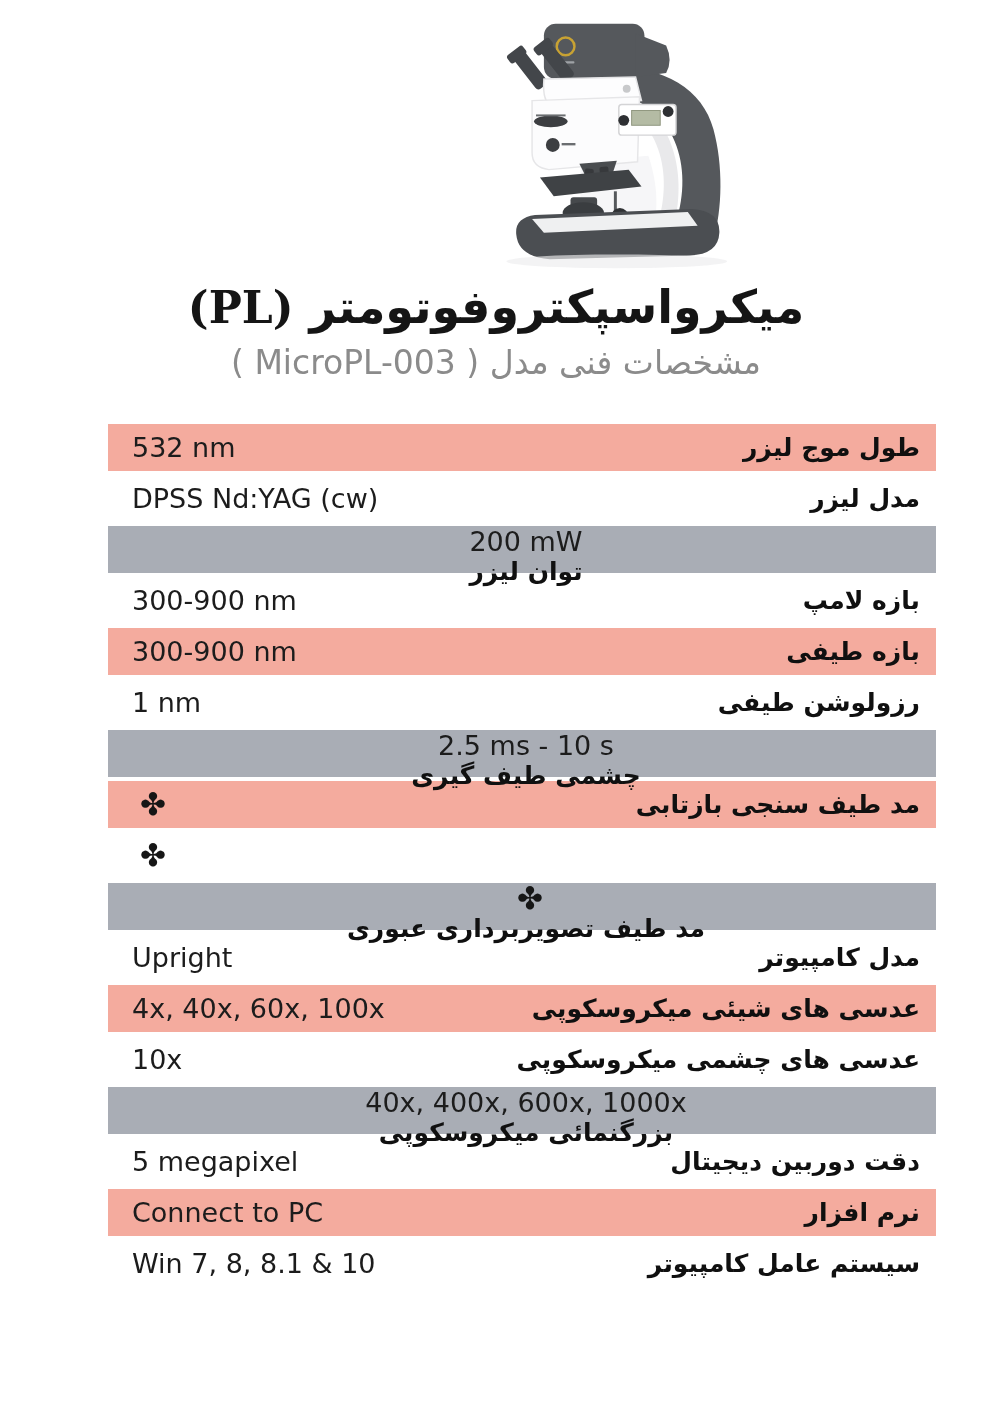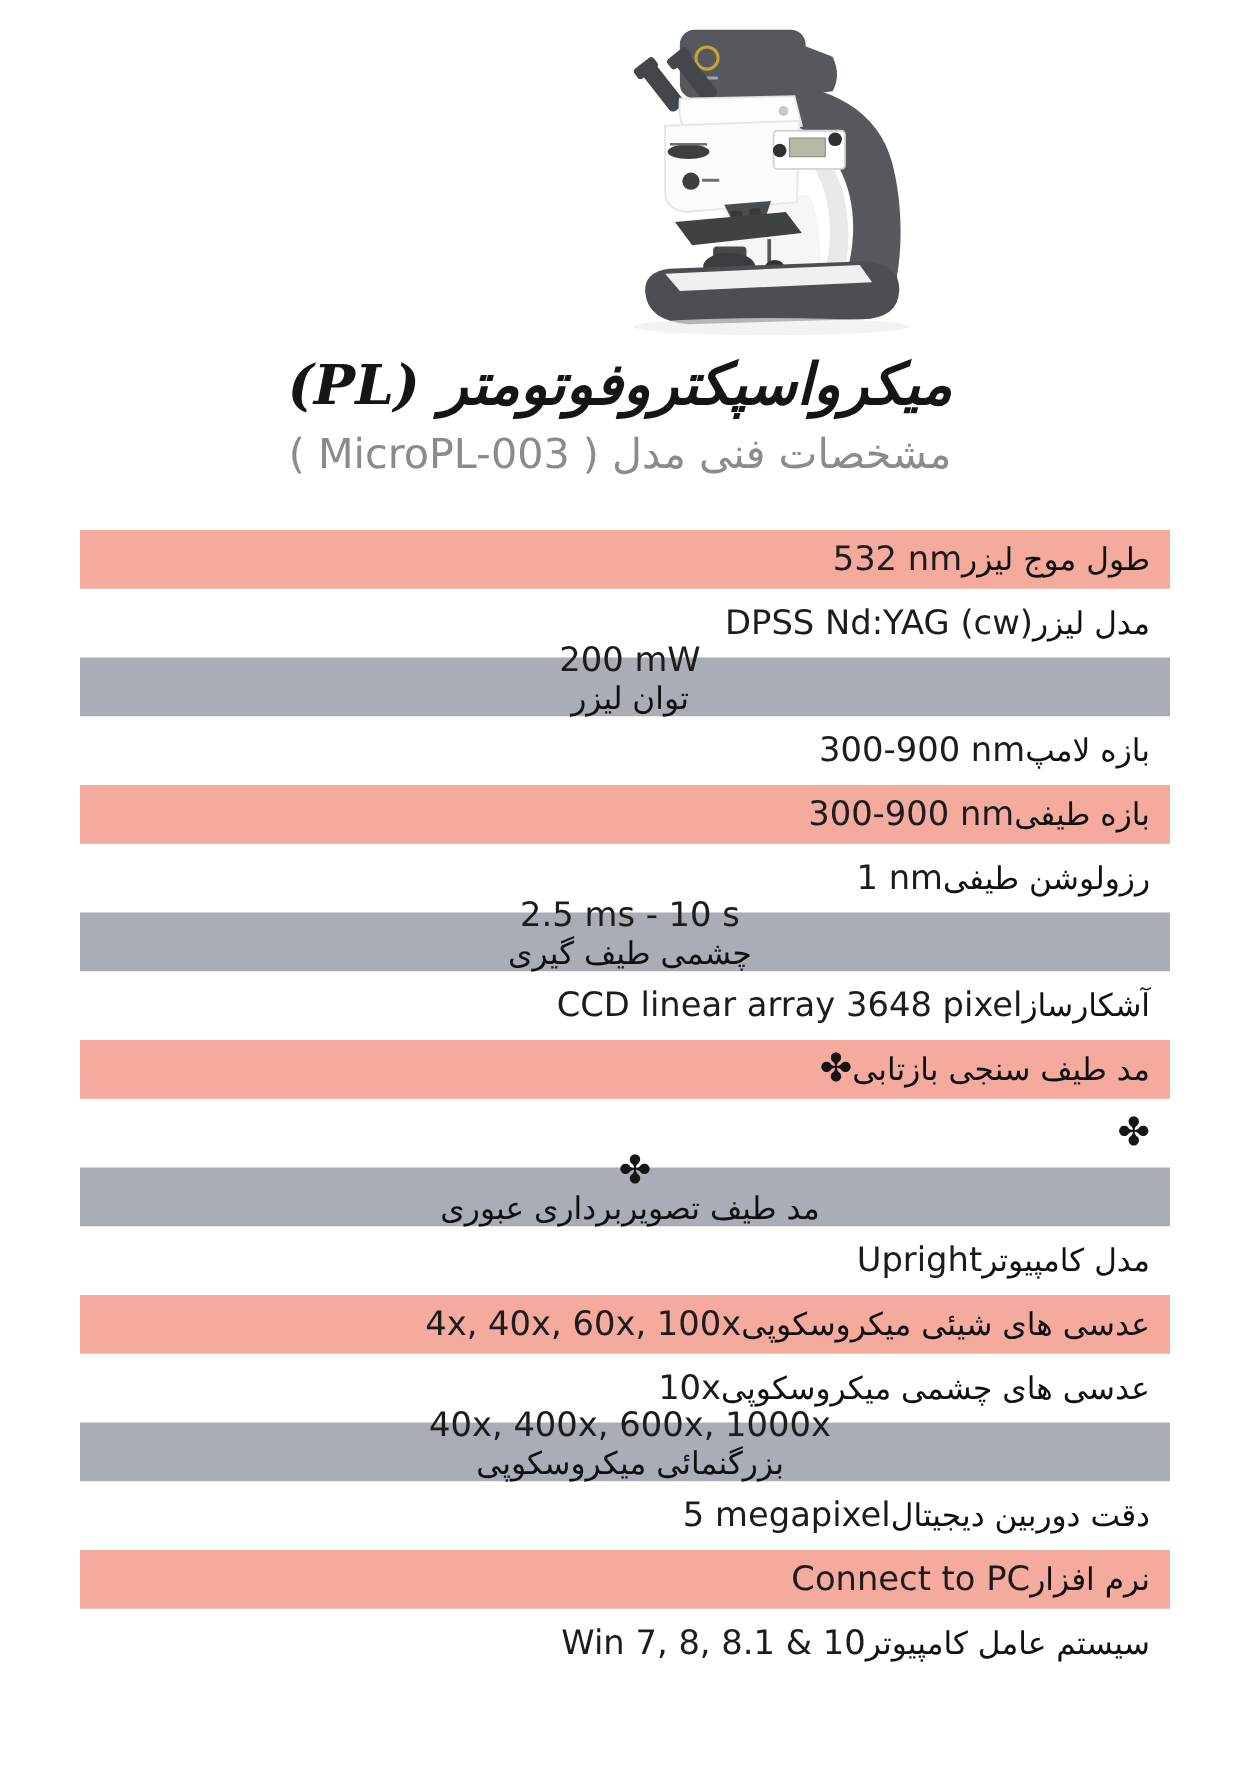--- a/index.html
+++ b/index.html
@@ -11,50 +11,50 @@
     overflow:hidden;
   }
   
   #micro-illustration{
     position:absolute;left:432px;top:6px;width:348px;height:276px;
   }
   .title{
     position:absolute;top:282px;left:0;width:100%;
     text-align:center;direction:rtl;
     font-size:46px;font-weight:bold;color:#151515;
-    letter-spacing:0px;line-height:1.1;font-style:italic;
+    letter-spacing:0px;line-height:1.1;
   }
   .title .latin{
     font-family:"DejaVu Serif", serif;
     font-weight:bold;font-size:44px;
   }
   .subtitle{
     position:absolute;top:345px;left:0;width:100%;
     text-align:center;direction:rtl;
     font-size:33px;color:#8b8b8b;line-height:1.1;
   }
   
   #spec-table{
     position:absolute;left:64px;top:424px;width:872px;
   }
   .row{
     height:47px;margin-bottom:4px;
-    display:flex;align-items:center;justify-content:flex-end;
-    padding:0 16px 0 24px;box-sizing:border-box;
+    display:flex;align-items:center;justify-content:space-between;
+    padding:0 16px 0 24px;box-sizing:border-box;margin-left:44px;
   }
   .bg-salmon{background:#f4ab9e;}
   .bg-gray{background:#a9adb5;flex-direction:column;}
   .bg-white{background:transparent;}
   .value{
     font-size:27px;color:#1c1c1c;white-space:nowrap;
     direction:ltr;
   }
   .value.symbol{font-size:31px;color:#161616;padding-left:8px;line-height:1;}
   .label{
-    font-size:25px;font-weight:normal;color:#101010;
+    font-size:25px;font-weight:bold;color:#101010;
     direction:rtl;white-space:nowrap;
   }
 </style>
 </head>
 <body>
 
 <div id="page">
 
   <svg id="micro-illustration" viewBox="0 0 350 280" xmlns="http://www.w3.org/2000/svg">
 
@@ -148,24 +148,20 @@
     <div class="row bg-white">
       <span class="value">1 nm</span>
       <span class="label">رزولوشن طیفی</span>
     </div>
 
     <div class="row bg-gray">
       <span class="value">2.5 ms - 10 s</span>
       <span class="label">چشمی طیف گیری</span>
     </div>
 
-    <div class="row bg-white">
-      <span class="value">CCD linear array 3648 pixel</span>
-      <span class="label">آشکارساز</span>
-    </div>
 
     <div class="row bg-salmon">
       <span class="value symbol">✤</span>
       <span class="label">مد  طیف سنجی بازتابی</span>
     </div>
 
     <div class="row bg-white">
       <span class="value symbol">✤</span>
     </div>
 

